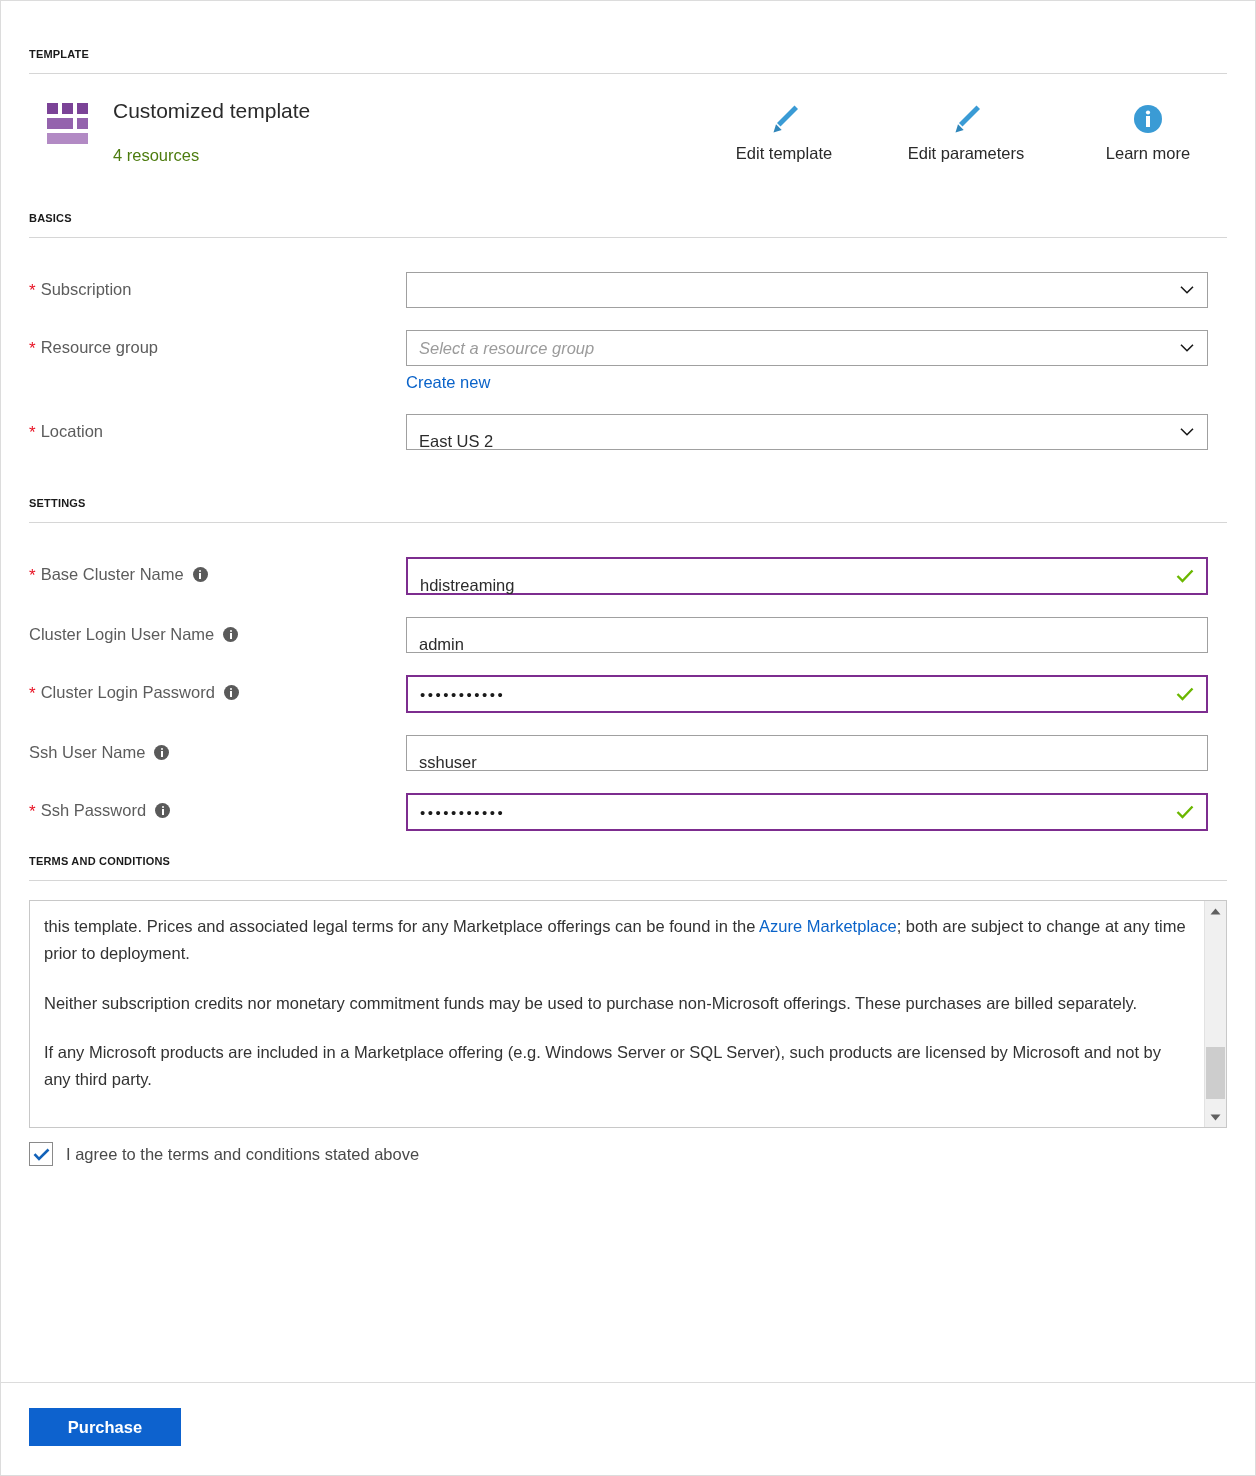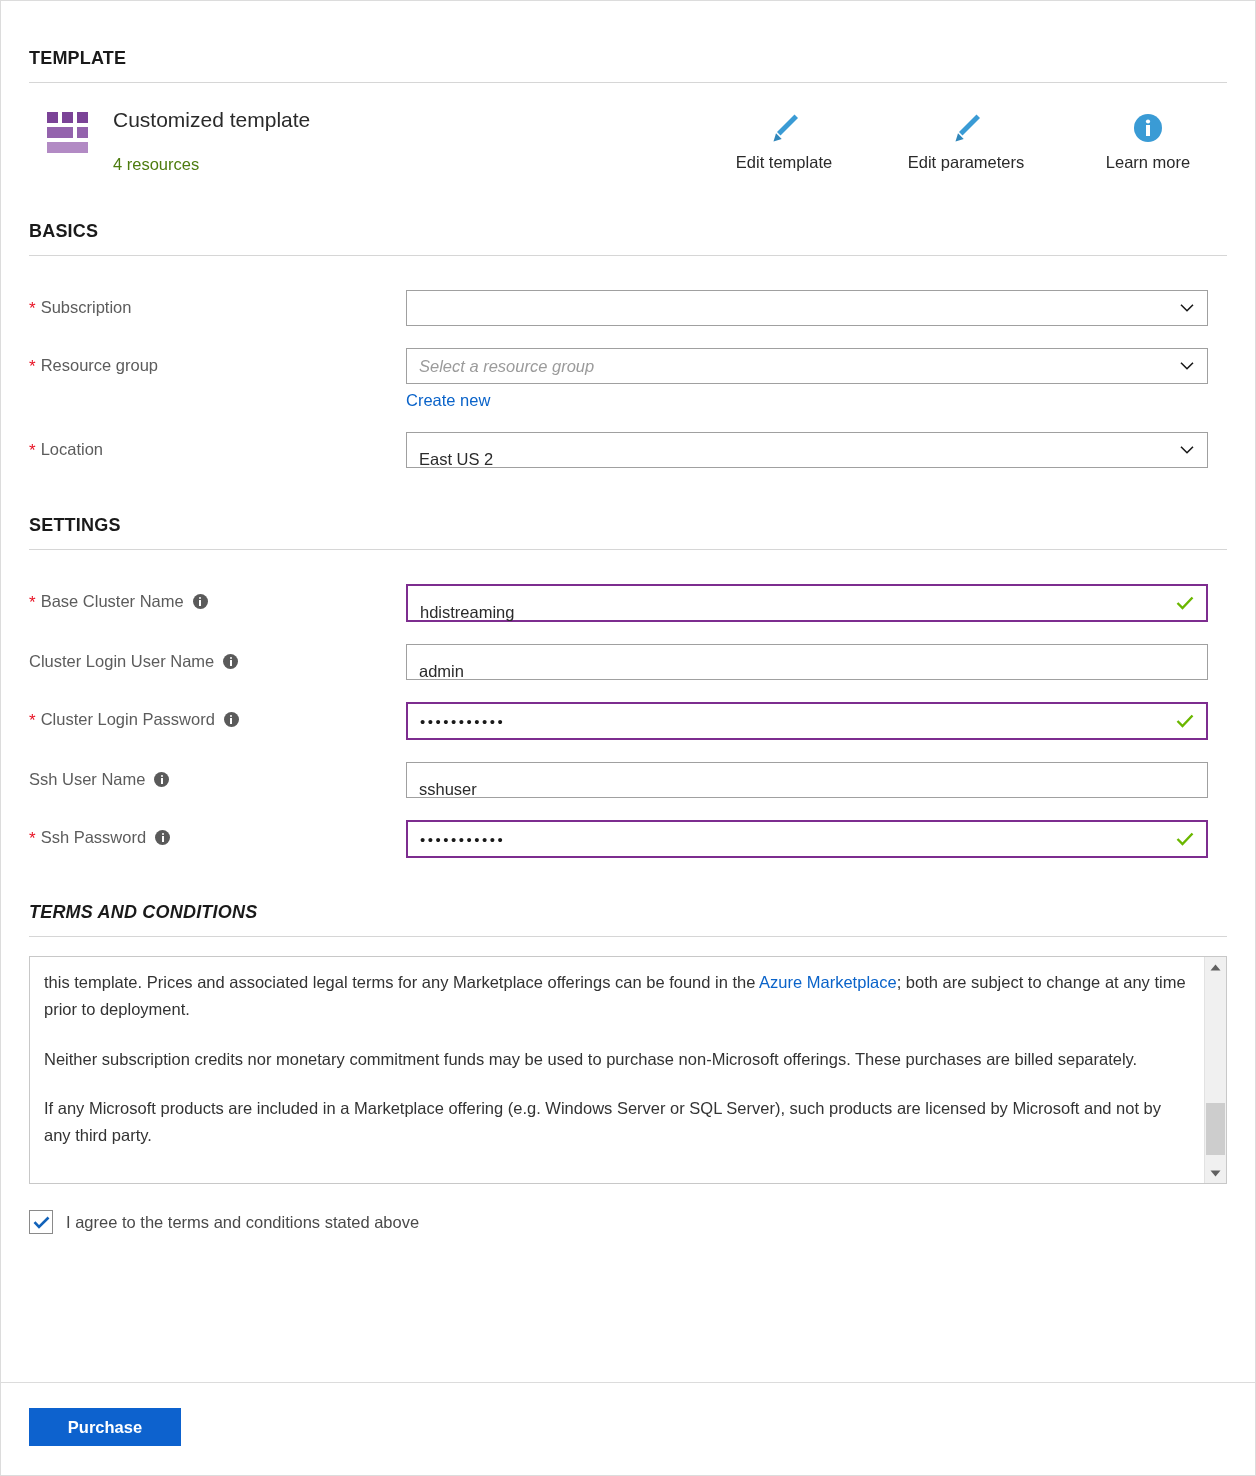--- a/index.html
+++ b/index.html
@@ -22,21 +22,21 @@
     flex-direction: column;
   }
   .content {
     flex: 1 1 auto;
     padding: 0 28px;
     overflow: hidden;
   }
 
   
   .section-title {
-    font-size: 18px;
+    font-size: 11px;
     font-weight: bold;
     color: #1a1a1a;
     letter-spacing: 0.2px;
     margin: 0;
     padding: 0;
   }
   .section-rule {
     height: 1px;
     background: #d6d6d6;
     margin-top: 13px;
@@ -188,21 +188,21 @@
   }
   .sublink {
     display: inline-block;
     margin-top: 7px;
     font-size: 16.5px;
     color: #0a63c9;
     cursor: pointer;
   }
 
   
-  .terms-head { padding-top: 44px; font-style: italic; }
+  .terms-head { padding-top: 24px; }
   .terms-box {
     margin-top: 19px;
     border: 1px solid #c8c8c8;
     background: #ffffff;
     height: 228px;
     display: flex;
     overflow: hidden;
   }
   .terms-text {
     flex: 1 1 auto;
@@ -236,21 +236,21 @@
     left: 1px; right: 1px;
     bottom: 8px;
     height: 52px;
     background: #cdcdcd;
   }
 
   .agree {
     display: flex;
     align-items: center;
     gap: 13px;
-    margin-top: 26px;
+    margin-top: 14px;
     cursor: pointer;
   }
   .cbox {
     width: 24px; height: 24px;
     border: 1px solid #8a8a8a;
     background: #ffffff;
     flex: 0 0 auto;
     display: flex;
     align-items: center;
     justify-content: center;

